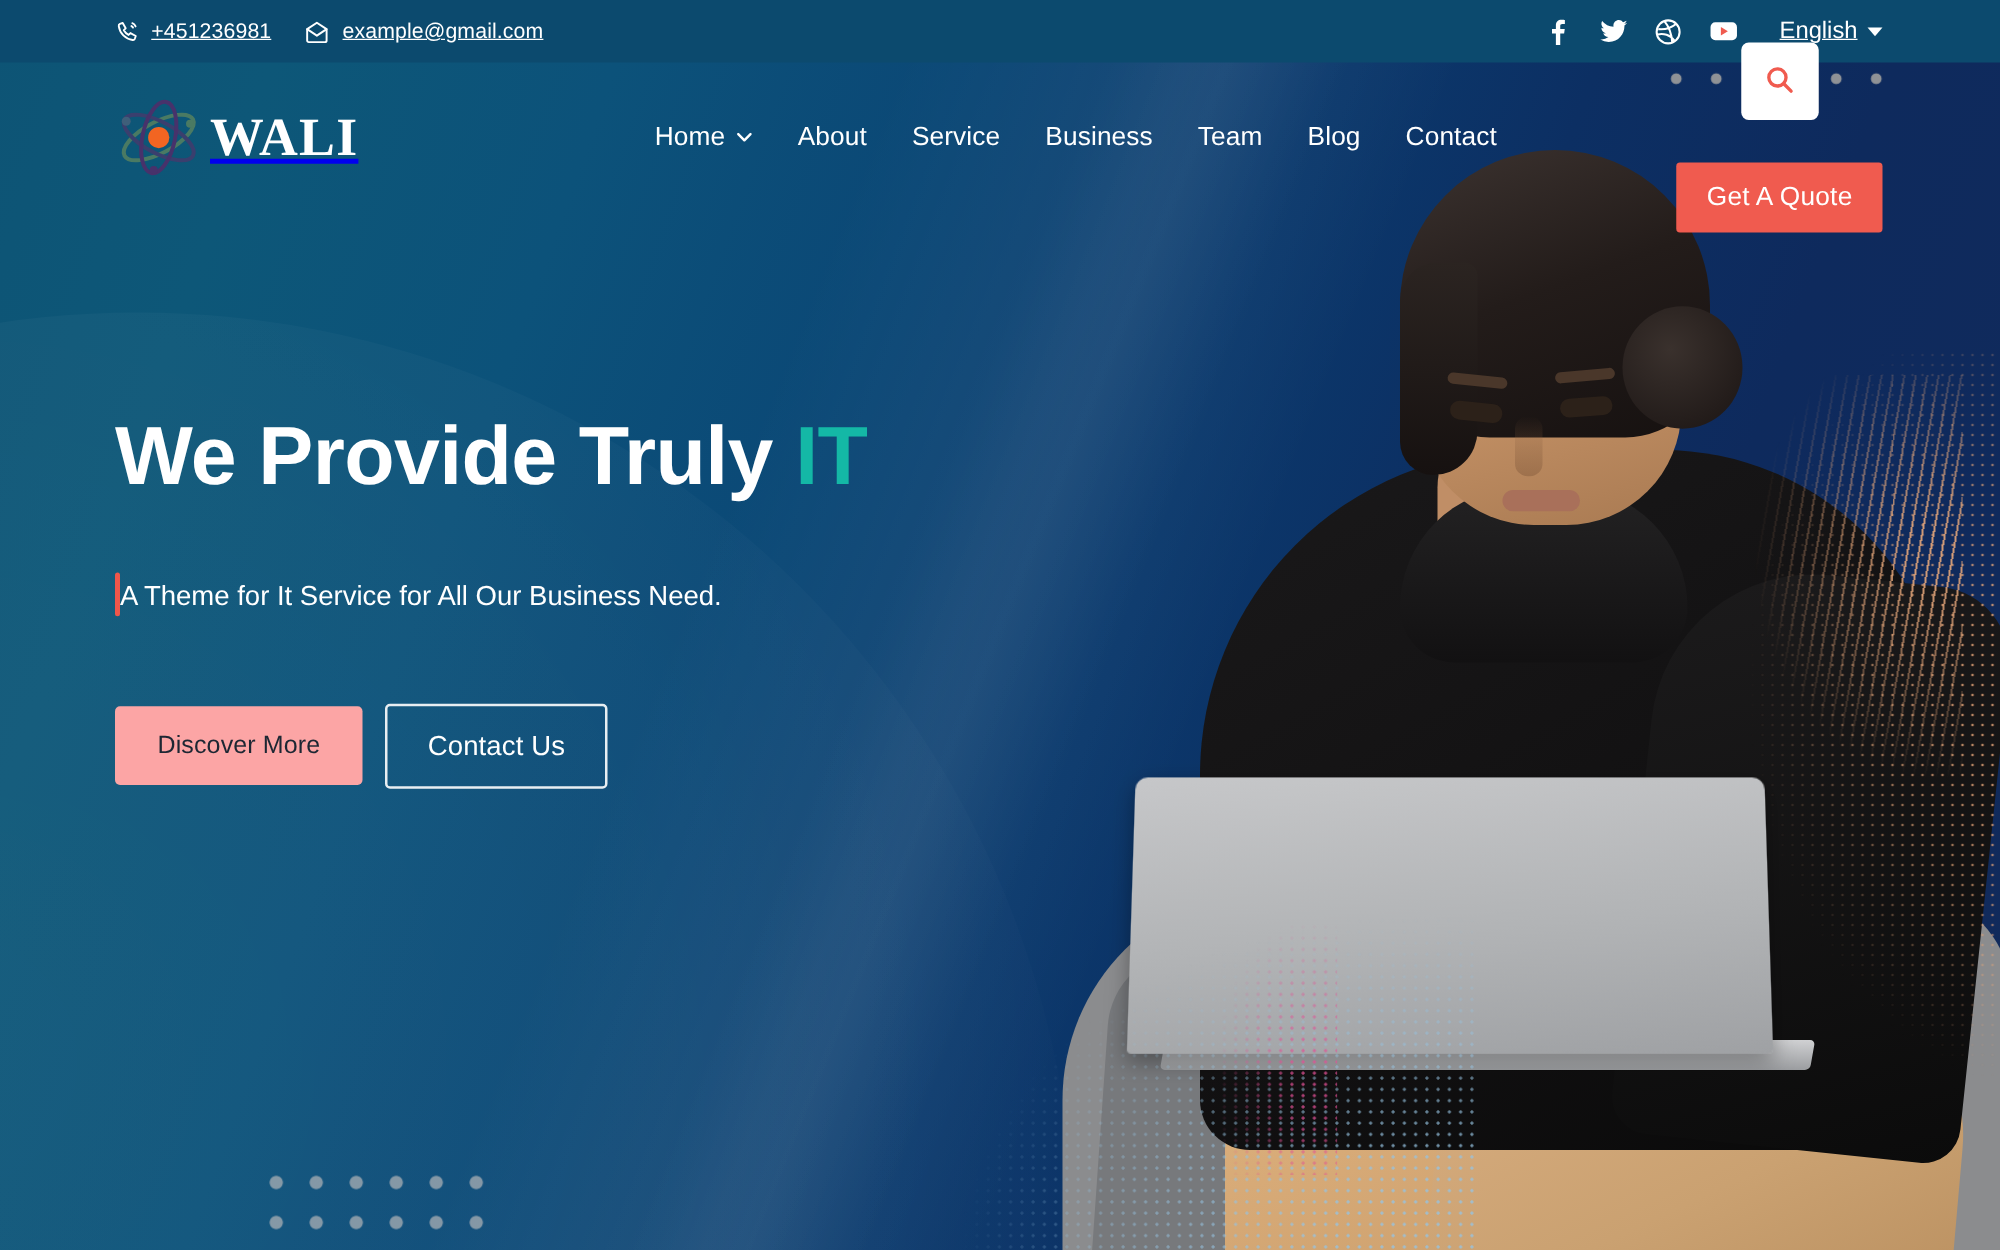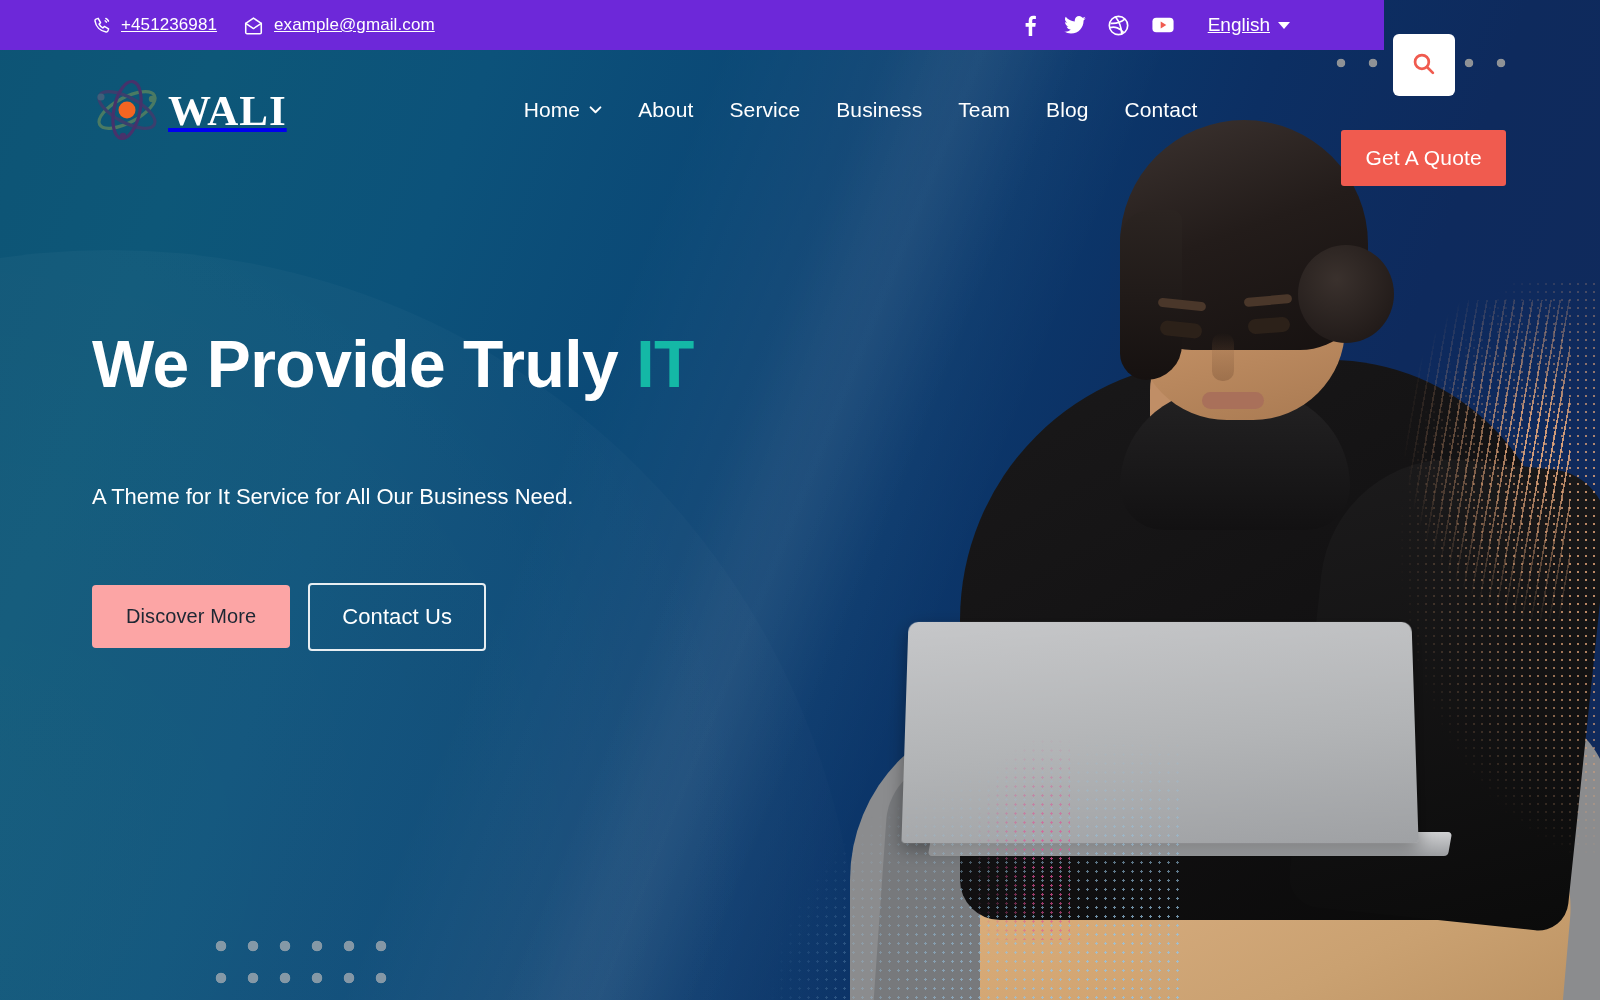--- a/index.html
+++ b/index.html
@@ -217,22 +217,22 @@
   }
   .dots-grid-bottomleft {
     position:absolute; left:205px; bottom:0;
     width:190px; height:70px;
     background-image:radial-gradient(circle, rgba(170,175,180,0.75) 5px, rgba(0,0,0,0) 5.6px);
     background-size:32px 32px;
   }
 
   
   .topbar {
-    position:absolute; left:0; top:0; width:1384px; height:50px;
-    background:#6d28d9;
+    position:absolute; left:0; top:0; width:1600px; height:50px;
+    background:#0c4a6e;
     display:flex; align-items:center;
     padding:0 94px 0 92px;
     z-index:20;
   }
   .topbar-left { display:flex; align-items:center; gap:26px; }
   .tb-item { display:flex; align-items:center; gap:10px; color:#fff; font-size:17px; letter-spacing:.1px; }
   .tb-item svg { display:block; }
   .topbar-right { margin-left:auto; display:flex; align-items:center; gap:22px; }
   .soc { width:22px; height:22px; display:flex; align-items:center; justify-content:center; color:#fff; }
   .lang {
@@ -283,23 +283,22 @@
   .hero-content {
     position:absolute; left:92px; top:320px; z-index:15; width:860px;
   }
   .hero-title {
     color:#ffffff;
     font-size:66px; font-weight:800; line-height:1.36;
     letter-spacing:-0.5px;
   }
   .hero-title .accent { color:#14b8a6; }
   .hero-sub-wrap {
-    display:flex; align-items:stretch; gap:20px;
+    display:flex; align-items:stretch; 
     margin-top:48px;
-    flex-direction:column;
   }
   .sub-bar { width:4px; background:#F0564A; border-radius:2px; }
   .hero-sub {
     color:#ffffff; font-size:22px; line-height:1.5; padding-top:2px;
   }
   .hero-buttons { display:flex; align-items:center; gap:18px; margin-top:70px; }
   .btn-solid {
     background:#fca5a5; color:#1d2733; border:none; cursor:pointer;
     font-size:20px; padding:20px 34px; border-radius:4px;
     letter-spacing:.1px;

